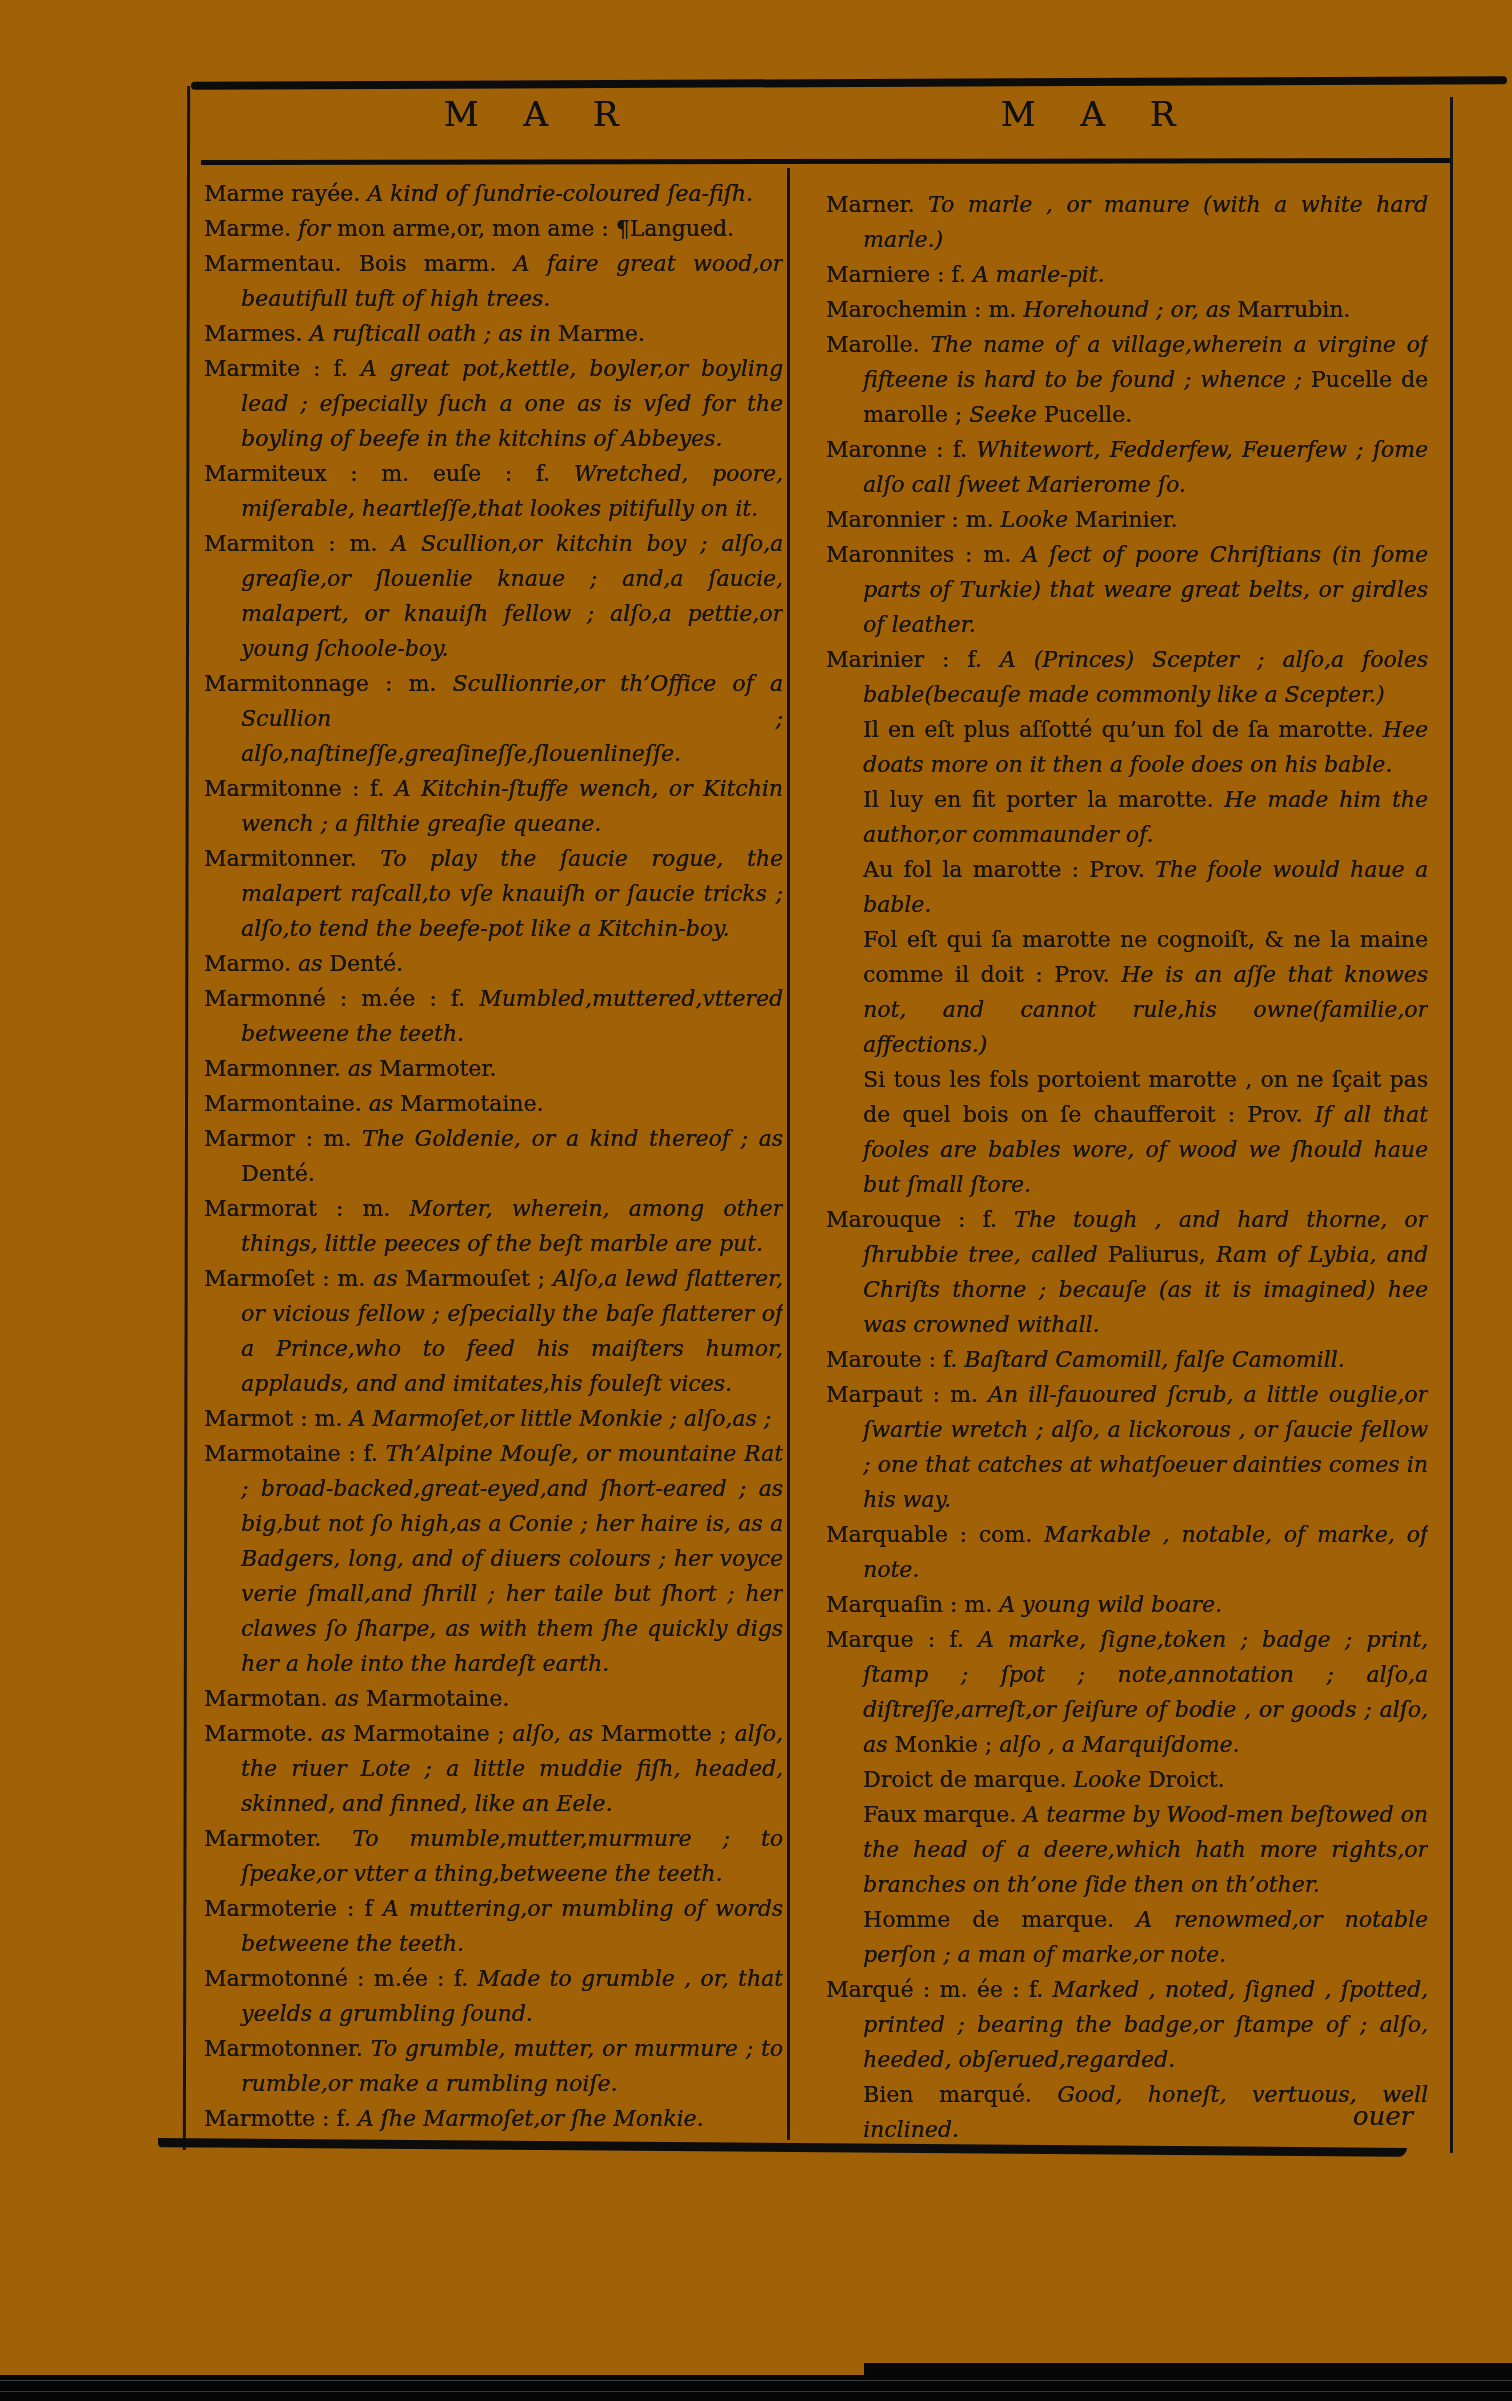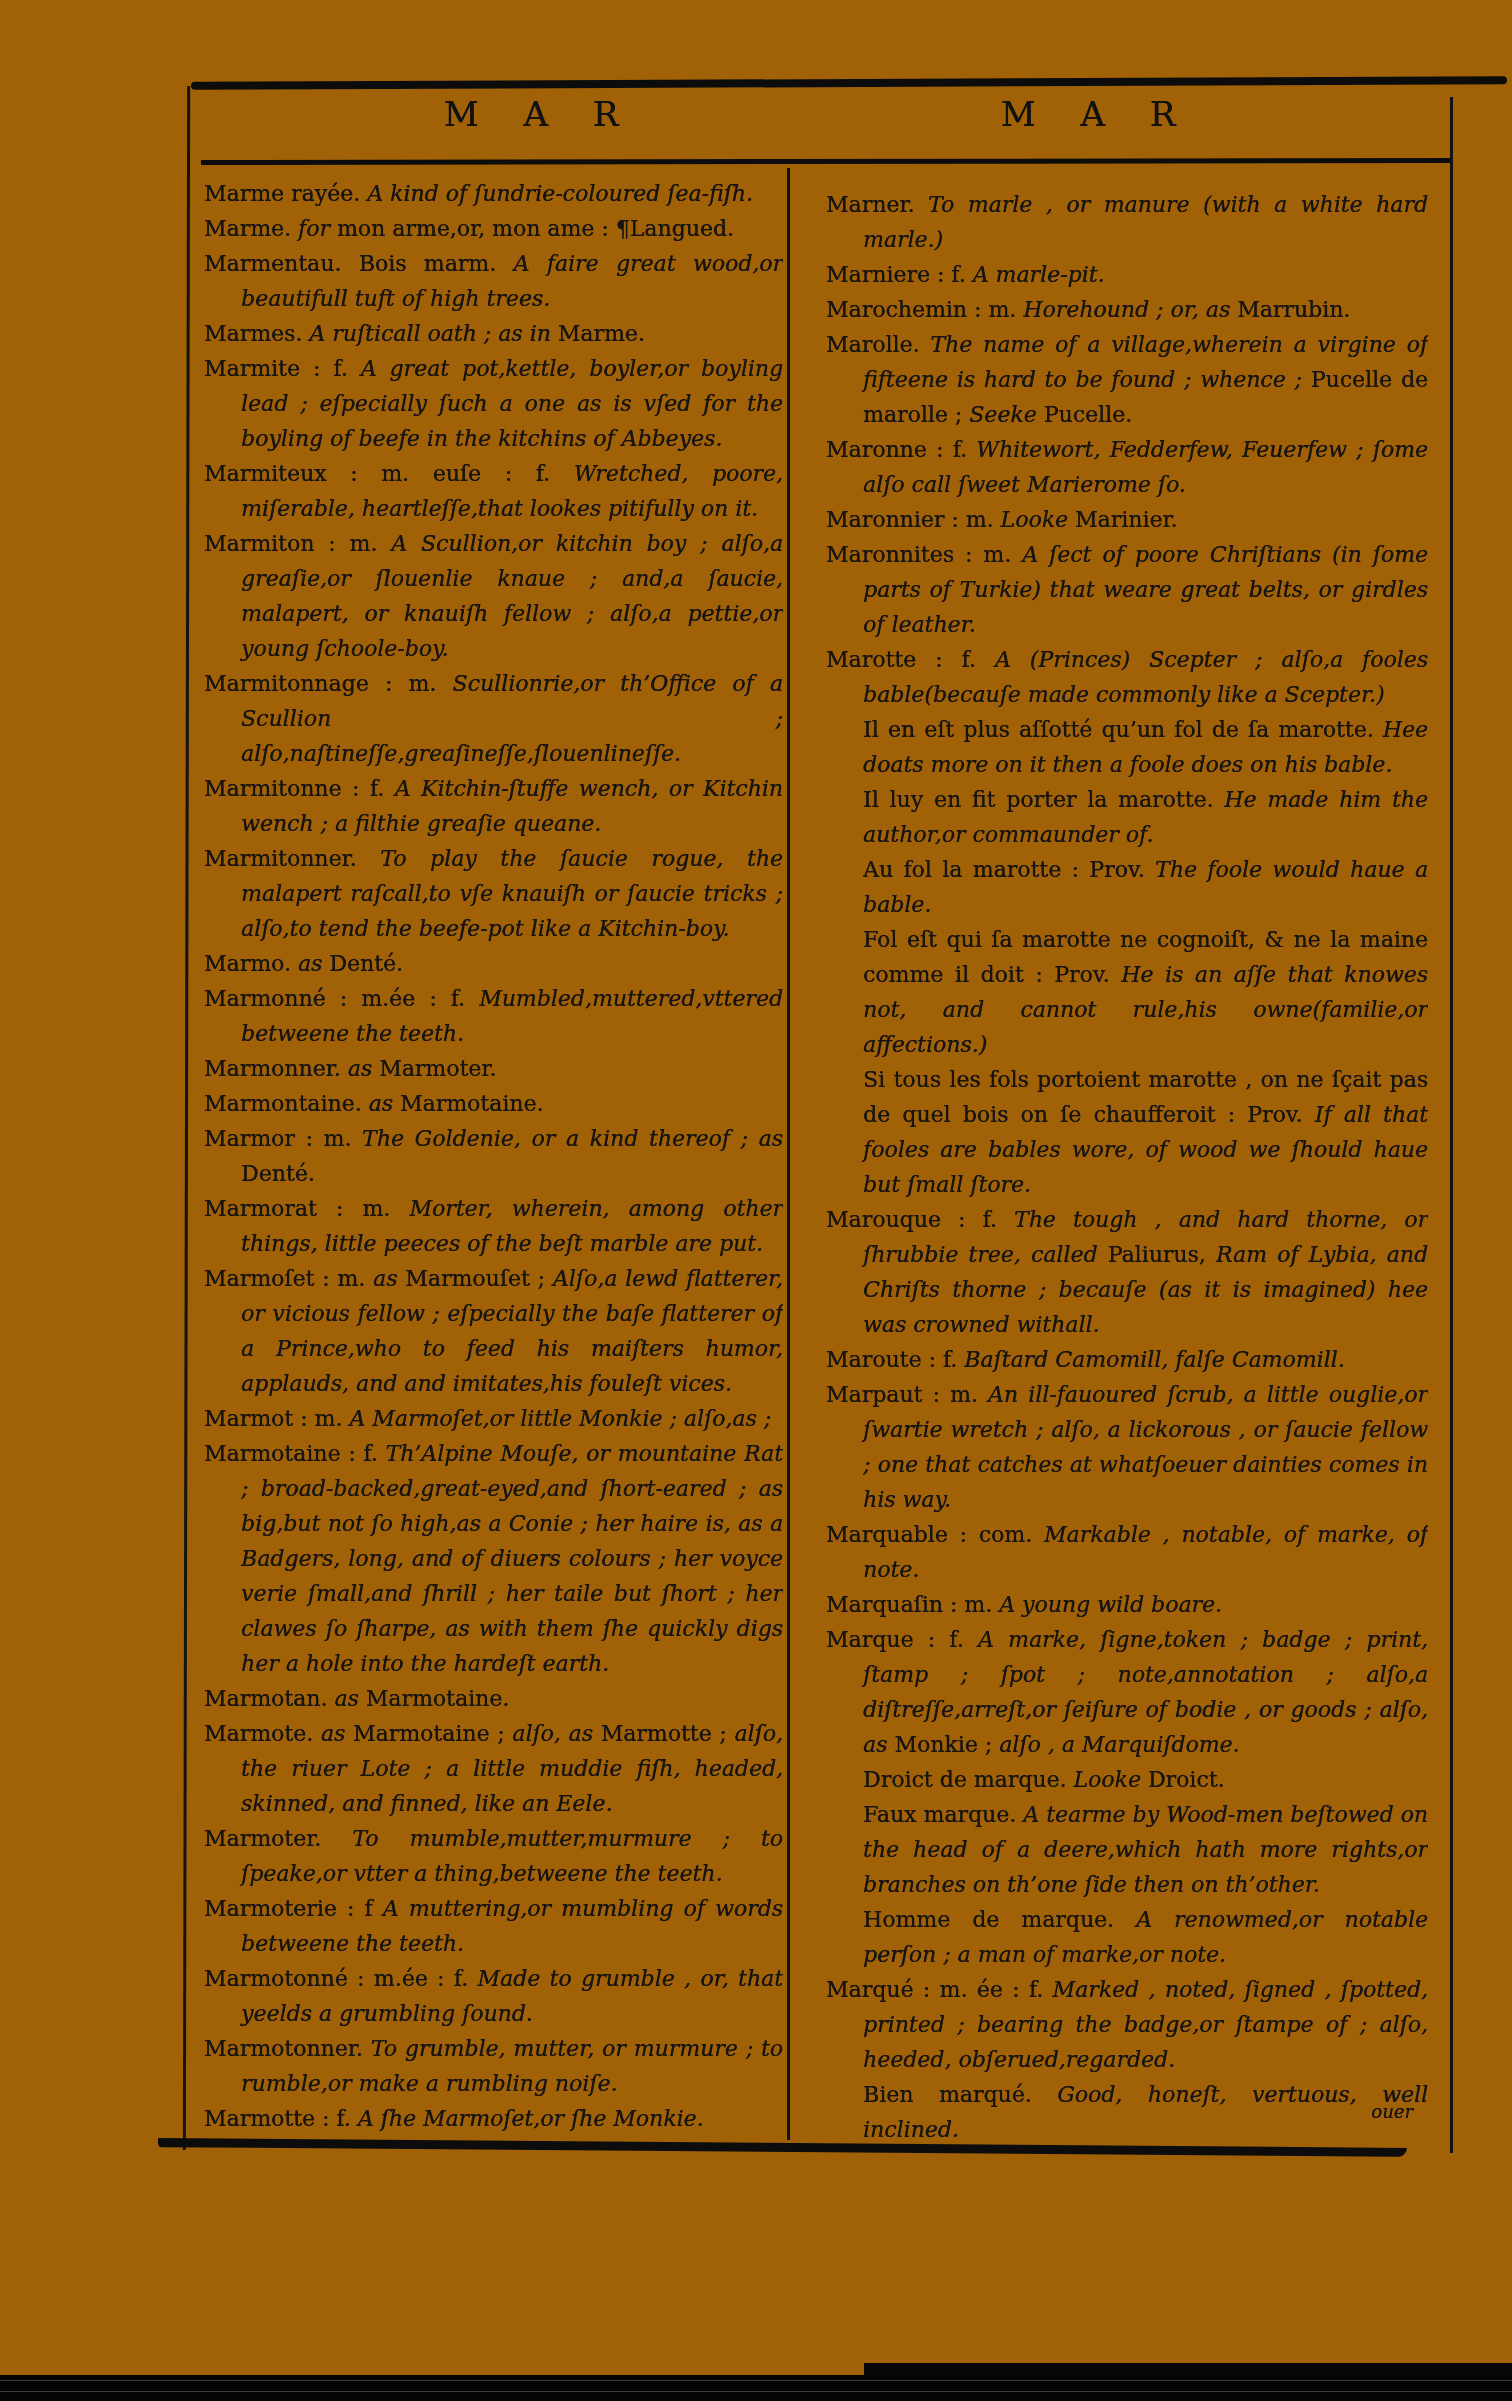--- a/index.html
+++ b/index.html
@@ -31,21 +31,21 @@
   .entry {
     margin:0; padding-left:37px; text-indent:-37px;
     text-align:justify; font-size:22px; line-height:35px;
     text-shadow:0.3px 0 0 currentColor;
   }
   .entry.sub { text-indent:0; }
   .ro { font-style:normal; }
   .it { font-style:italic; }
   .catchword {
     position:absolute; left:826px; top:2101px; width:587px;
-    text-align:right; font-style:italic; font-size:18px; color:#181411;
+    text-align:right; font-style:italic; font-size:26px; color:#181411;
     text-shadow:0.3px 0 0 currentColor;
   }
   .scan-band {
     position:absolute; left:0; top:2375px; width:1513px; height:27px;
     background:repeating-linear-gradient(#050505 0 5px, #3a3a3a 5px 5.9px, #050505 5.9px 11px);
   }
   .scan-band2 { position:absolute; left:864px; top:2363px; width:649px; height:12.6px; background:#070707; }
 </style>
 </head>
 <body>
@@ -91,21 +91,21 @@
       <p class="entry"><span class="ro">Marmotte : f. </span><span class="it">A ſhe Marmoſet,or ſhe Monkie.</span></p>
     </div>
   <div id="col-right" class="col col-right">
       <p class="entry"><span class="ro">Marner. </span><span class="it">To marle , or manure (with a white hard marle.)</span></p>
       <p class="entry"><span class="ro">Marniere : f. </span><span class="it">A marle-pit.</span></p>
       <p class="entry"><span class="ro">Marochemin : m. </span><span class="it">Horehound ; or, as </span><span class="ro">Marrubin.</span></p>
       <p class="entry"><span class="ro">Marolle. </span><span class="it">The name of a village,wherein a virgine of fifteene is hard to be found ; whence ; </span><span class="ro">Pucelle de marolle ; </span><span class="it">Seeke </span><span class="ro">Pucelle.</span></p>
       <p class="entry"><span class="ro">Maronne : f. </span><span class="it">Whitewort, Fedderfew, Feuerfew ; ſome alſo call ſweet Marierome ſo.</span></p>
       <p class="entry"><span class="ro">Maronnier : m. </span><span class="it">Looke </span><span class="ro">Marinier.</span></p>
       <p class="entry"><span class="ro">Maronnites : m. </span><span class="it">A ſect of poore Chriſtians (in ſome parts of Turkie) that weare great belts, or girdles of leather.</span></p>
-      <p class="entry"><span class="ro">Marotte : f. </span><span class="it">A (Princes) Scepter ; alſo,a fooles bable(becauſe made commonly like a Scepter.)</span></p>
+      <p class="entry"><span class="ro">Marinier : f. </span><span class="it">A (Princes) Scepter ; alſo,a fooles bable(becauſe made commonly like a Scepter.)</span></p>
       <p class="entry sub"><span class="ro">Il en eſt plus aſſotté qu’un fol de ſa marotte. </span><span class="it">Hee doats more on it then a foole does on his bable.</span></p>
       <p class="entry sub"><span class="ro">Il luy en fit porter la marotte. </span><span class="it">He made him the author,or commaunder of.</span></p>
       <p class="entry sub"><span class="ro">Au fol la marotte : Prov. </span><span class="it">The foole would haue a bable.</span></p>
       <p class="entry sub"><span class="ro">Fol eſt qui ſa marotte ne cognoiſt, &amp; ne la maine comme il doit : Prov. </span><span class="it">He is an aſſe that knowes not, and cannot rule,his owne(familie,or affections.)</span></p>
       <p class="entry sub"><span class="ro">Si tous les fols portoient marotte , on ne ſçait pas de quel bois on ſe chaufferoit : Prov. </span><span class="it">If all that fooles are bables wore, of wood we ſhould haue but ſmall ſtore.</span></p>
       <p class="entry"><span class="ro">Marouque : f. </span><span class="it">The tough , and hard thorne, or ſhrubbie tree, called </span><span class="ro">Paliurus, </span><span class="it">Ram of Lybia, and Chriſts thorne ; becauſe (as it is imagined) hee was crowned withall.</span></p>
       <p class="entry"><span class="ro">Maroute : f. </span><span class="it">Baſtard Camomill, falſe Camomill.</span></p>
       <p class="entry"><span class="ro">Marpaut : m. </span><span class="it">An ill-fauoured ſcrub, a little ouglie,or ſwartie wretch ; alſo, a lickorous , or ſaucie fellow ; one that catches at whatſoeuer dainties comes in his way.</span></p>
       <p class="entry"><span class="ro">Marquable : com. </span><span class="it">Markable , notable, of marke, of note.</span></p>
       <p class="entry"><span class="ro">Marquaſin : m. </span><span class="it">A young wild boare.</span></p>

